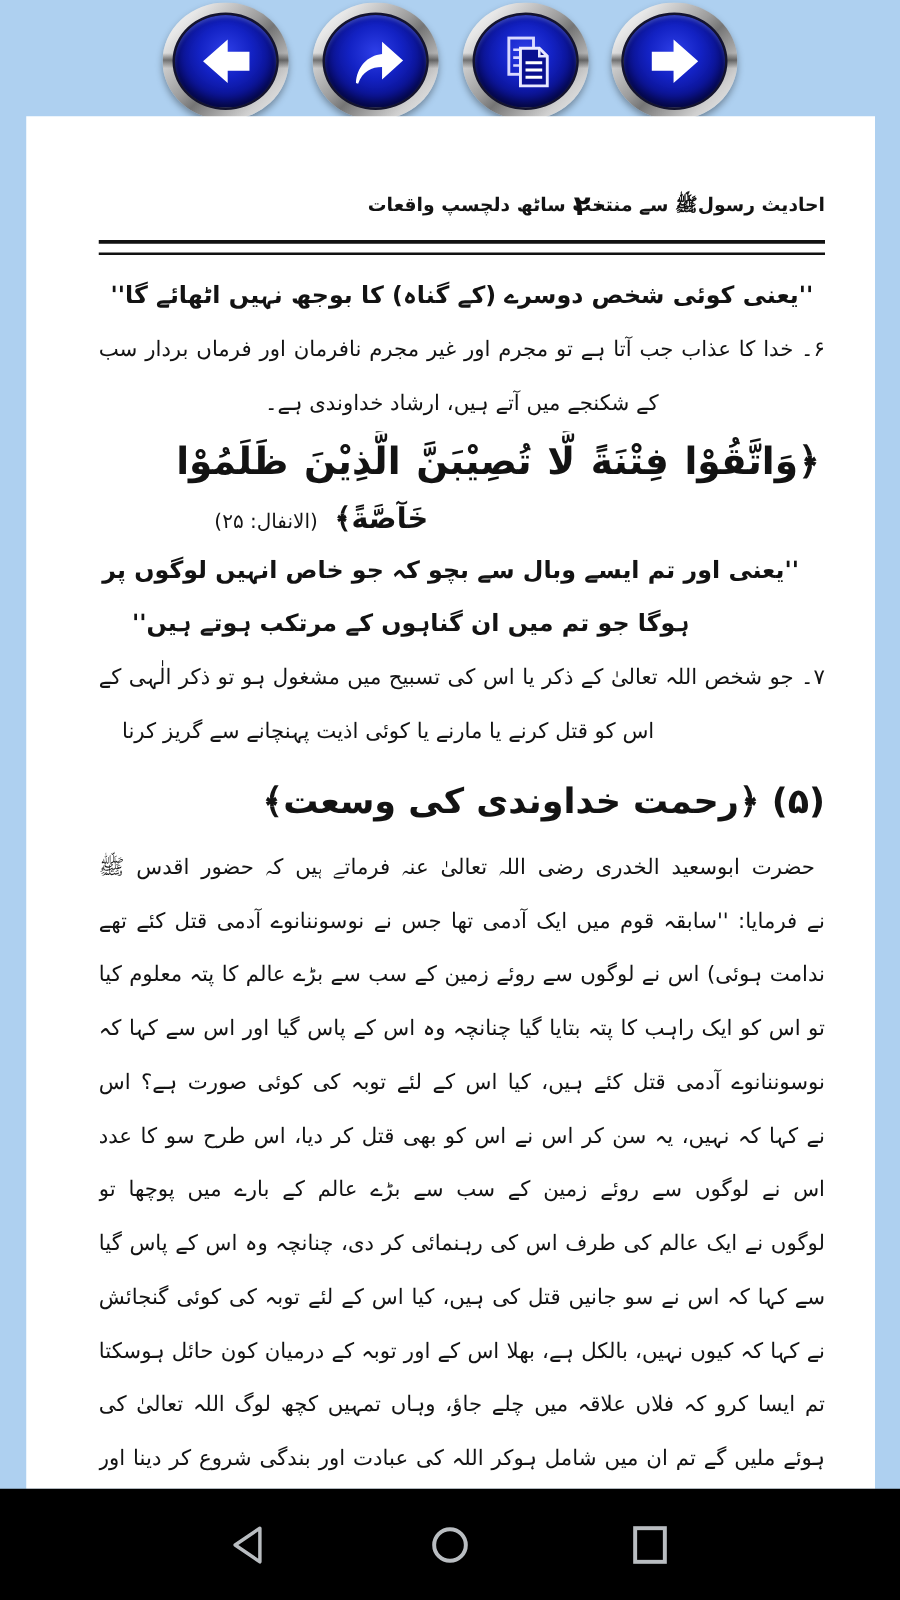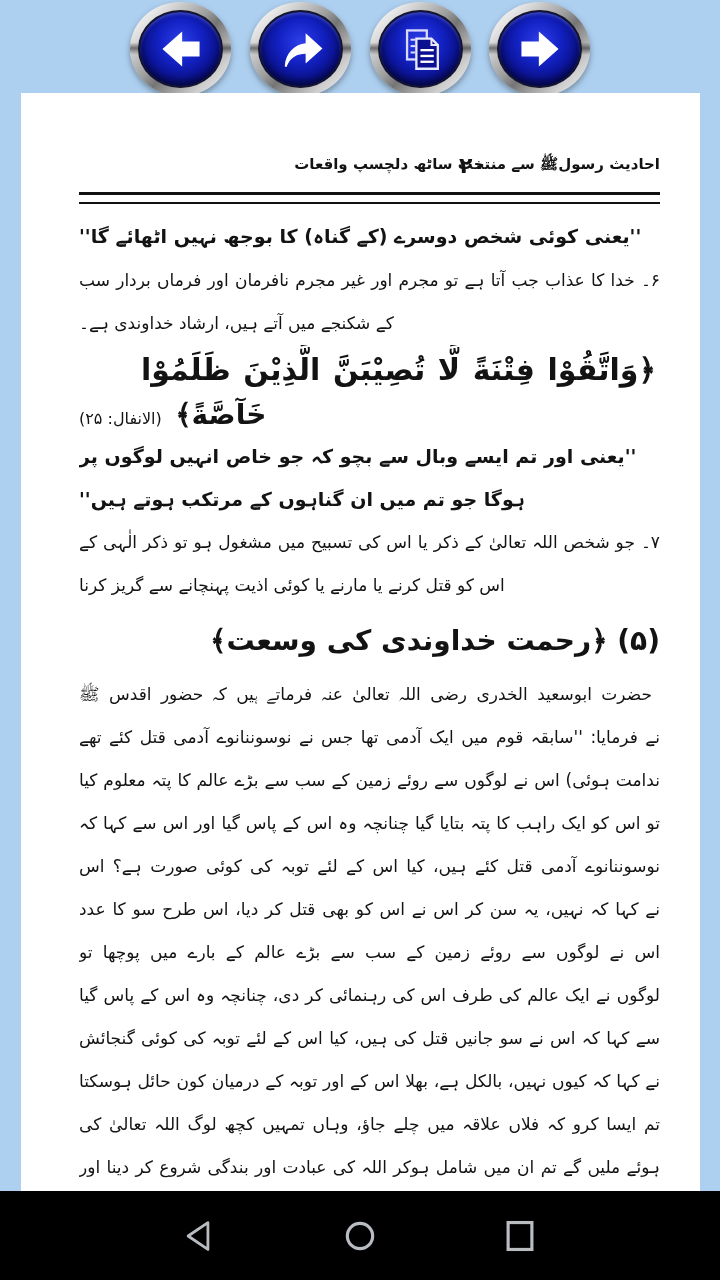--- a/index.html
+++ b/index.html
@@ -20,30 +20,30 @@
   .btn-core svg { display:block; }
 
   
   .book-page { position:absolute; left:21px; top:93px; width:679px; height:1098px; background:#ffffff;
     color:#131313; direction:rtl; padding:58px 40px 0 58px; box-sizing:border-box; }
   .page-header { position:relative; height:39px; }
   .page-title { position:absolute; right:0; top:4px; font-size:15px; font-weight:bold; white-space:nowrap; }
   .page-num { position:absolute; left:380px; top:2px; font-size:22px; font-weight:bold; }
   .rule { height:7px; border-top:3px solid #111; border-bottom:2px solid #111; margin-top:2px; }
 
-  .line { direction:rtl; height:43px; line-height:43px; font-size:17px; text-align:left;
+  .line { direction:rtl; height:43px; line-height:43px; font-size:17px; text-align:center;
     overflow:hidden; white-space:normal; }
   .just  { text-align:justify; text-align-last:justify; }
   .q     { font-weight:bold; font-size:19px; }
   .q1    { margin-top:9px; height:46px; line-height:46px; }
   .hang1 { }
   .verse { height:50px; line-height:50px; font-size:30px; font-weight:bold;
            margin-right:4px; margin-left:62px; text-align:justify; text-align-last:justify; }
   .verse-ref-line { height:40px; line-height:40px; margin-right:225px; }
-  .verse-end { font-size:28px; font-weight:bold;margin-top:20px; }
+  .verse-end { font-size:23px; font-weight:bold;margin-top:20px; }
   .ayah-ref  { font-size:16px; margin-inline-start:8px; }
   .t1 { margin-right:18px; }
   .t2 { margin-right:82px; }
   .hang2 { margin-right:118px; }
   .heading { height:60px; line-height:60px; font-size:28px; font-weight:bold; text-align:right; margin:4px 0 2px 0; }
   .p1 { margin-right:8px; }
 
   
   .navbar { position:absolute; left:0; bottom:0; width:720px; height:89px; background:#000000; }
   .nav-ico { position:absolute; top:26px; cursor:pointer; }

